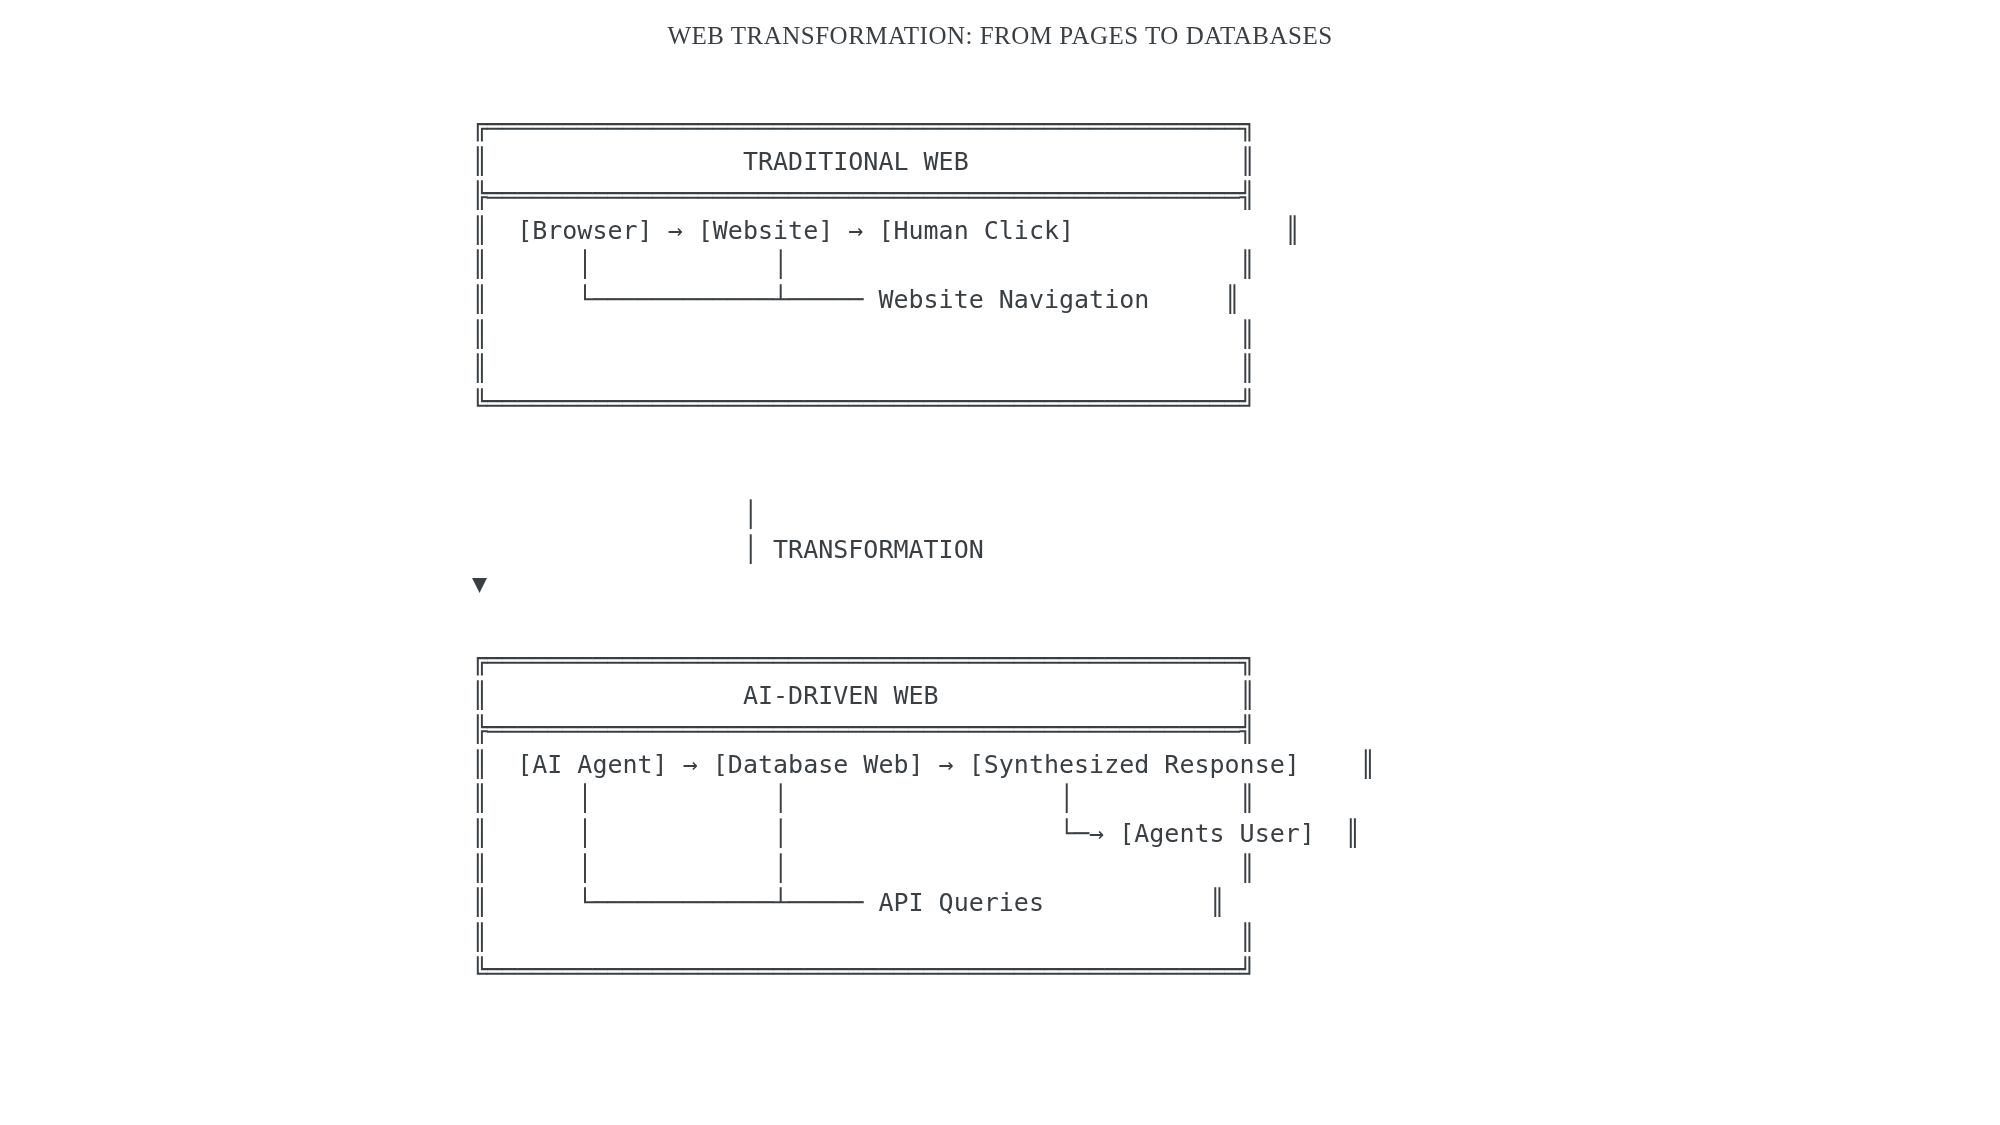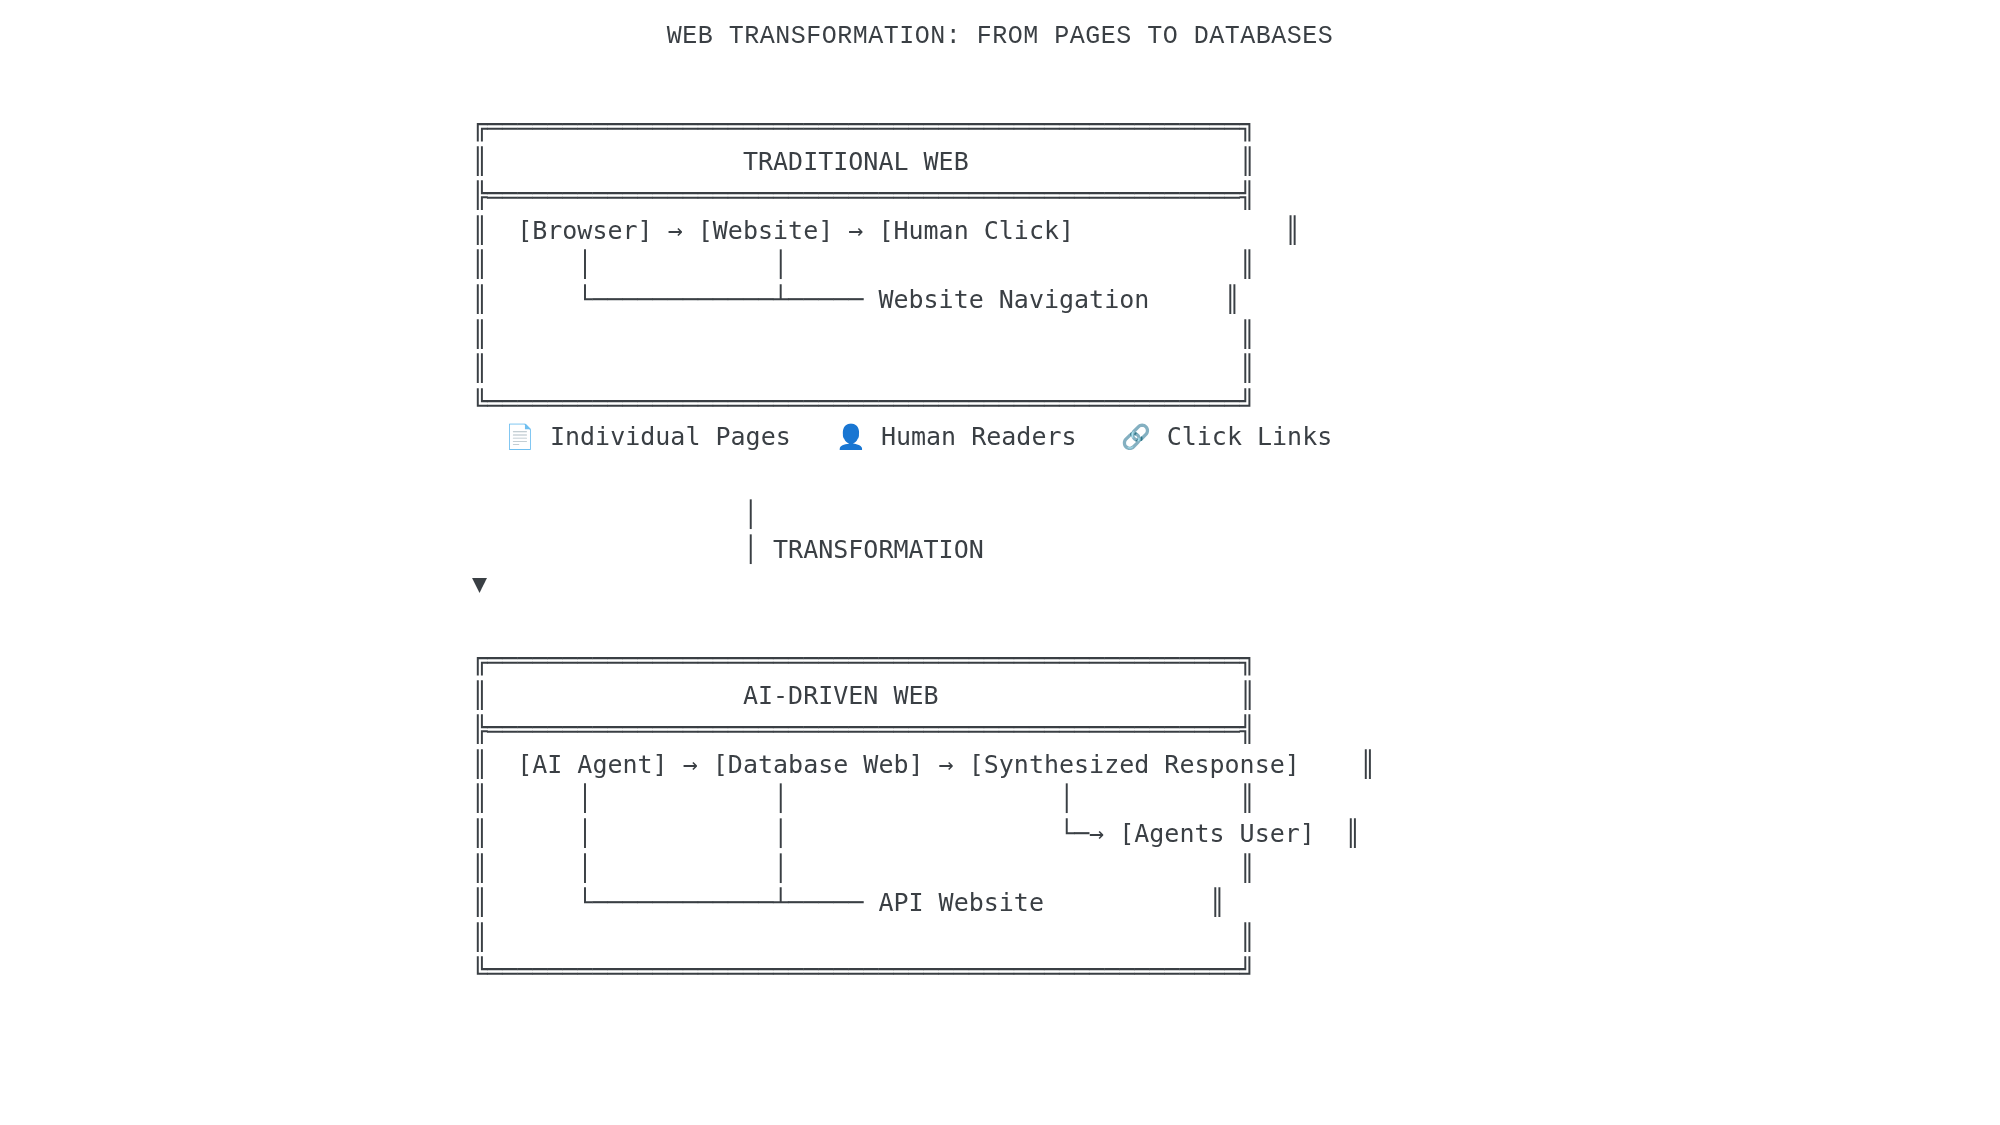--- a/index.html
+++ b/index.html
@@ -22,21 +22,21 @@
     height: 1125px;
   }
 
   
   .page-title {
     position: absolute;
     top: 22px;
     left: 0;
     width: 2000px;
     text-align: center;
-    font-family: Liberation Mono, monospace;
+    font-family: Liberation Serif, serif;
     font-size: 25px;
     letter-spacing: 0.5px;
     color: #3a3f44;
     white-space: pre;
   }
 
   
   .ascii {
     position: absolute;
     margin: 0;
@@ -89,31 +89,30 @@
   <pre class="ascii" id="box-traditional"><span>╔══════════════════════════════════════════════════╗
 </span><span>║                 <span>TRADITIONAL WEB</span>                  ║
 </span><span>╠══════════════════════════════════════════════════╣
 </span><span>║  <span>[Browser] → [Website] → [Human Click]</span>              ║
 </span><span>║      │            │                              ║
 </span><span>║      └────────────┴───── <span>Website Navigation</span>     ║
 </span><span>║                                                  ║
 </span><span>║                                                  ║
 </span><span>╚══════════════════════════════════════════════════╝</span></pre>
 
-  <div class="emoji-row" style="left:505px; top:420px;"><span><span class="emoji">📄</span> <span>Individual Pages</span></span>   <span><span class="emoji">👤</span> <span>Human Readers</span></span>   <span><span class="emoji">🔗</span> <span>Click Links</span></span></div>
 
   <pre class="ascii" id="transform-link"><span>                  │
 </span><span>                  │ <span>TRANSFORMATION</span>
 </span><span>▼</span></pre>
 
   <pre class="ascii" id="box-ai"><span>╔══════════════════════════════════════════════════╗
 </span><span>║                 <span>AI-DRIVEN WEB</span>                    ║
 </span><span>╠══════════════════════════════════════════════════╣
 </span><span>║  <span>[AI Agent] → [Database Web] → [Synthesized Response]</span>    ║
 </span><span>║      │            │                  │           ║
 </span><span>║      │            │                  <span>└─→ [Agents User]</span>  ║
 </span><span>║      │            │                              ║
-</span><span>║      └────────────┴───── <span>API Website</span>           ║
+</span><span>║      └────────────┴───── <span>API Queries</span>           ║
 </span><span>║                                                  ║
 </span><span>╚══════════════════════════════════════════════════╝</span></pre>
 
 
 </div>
 
 </body></html>

